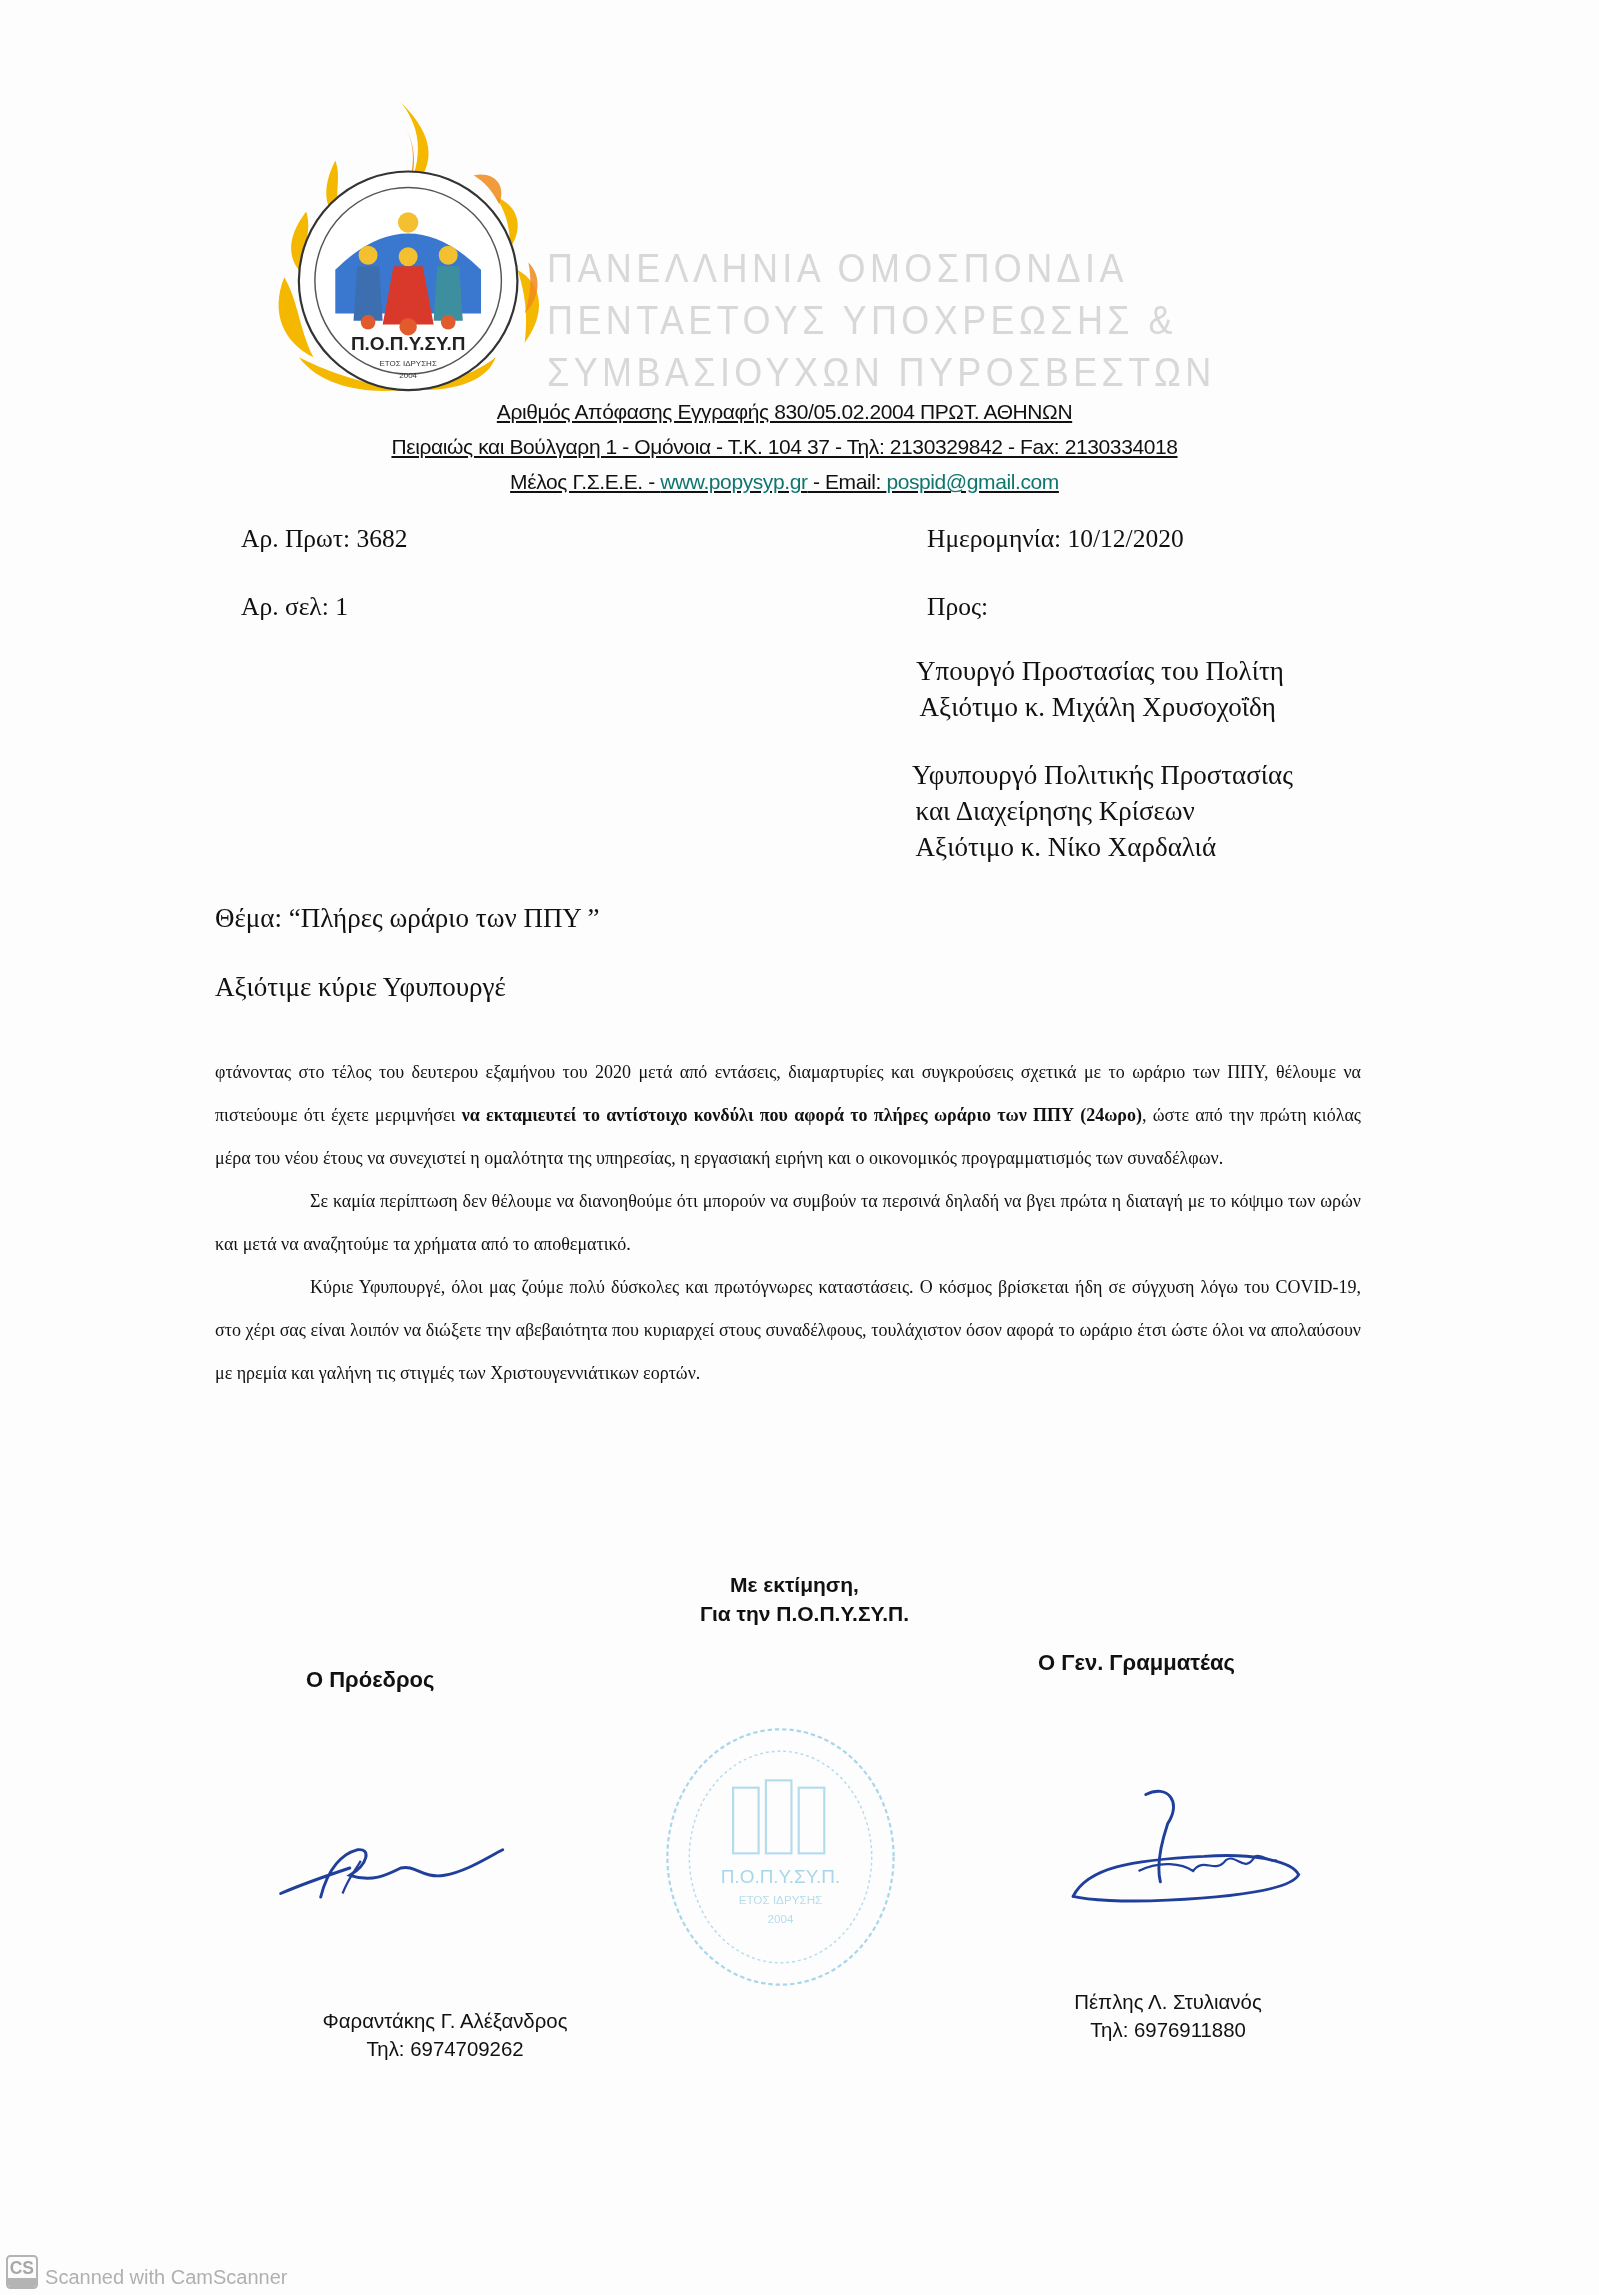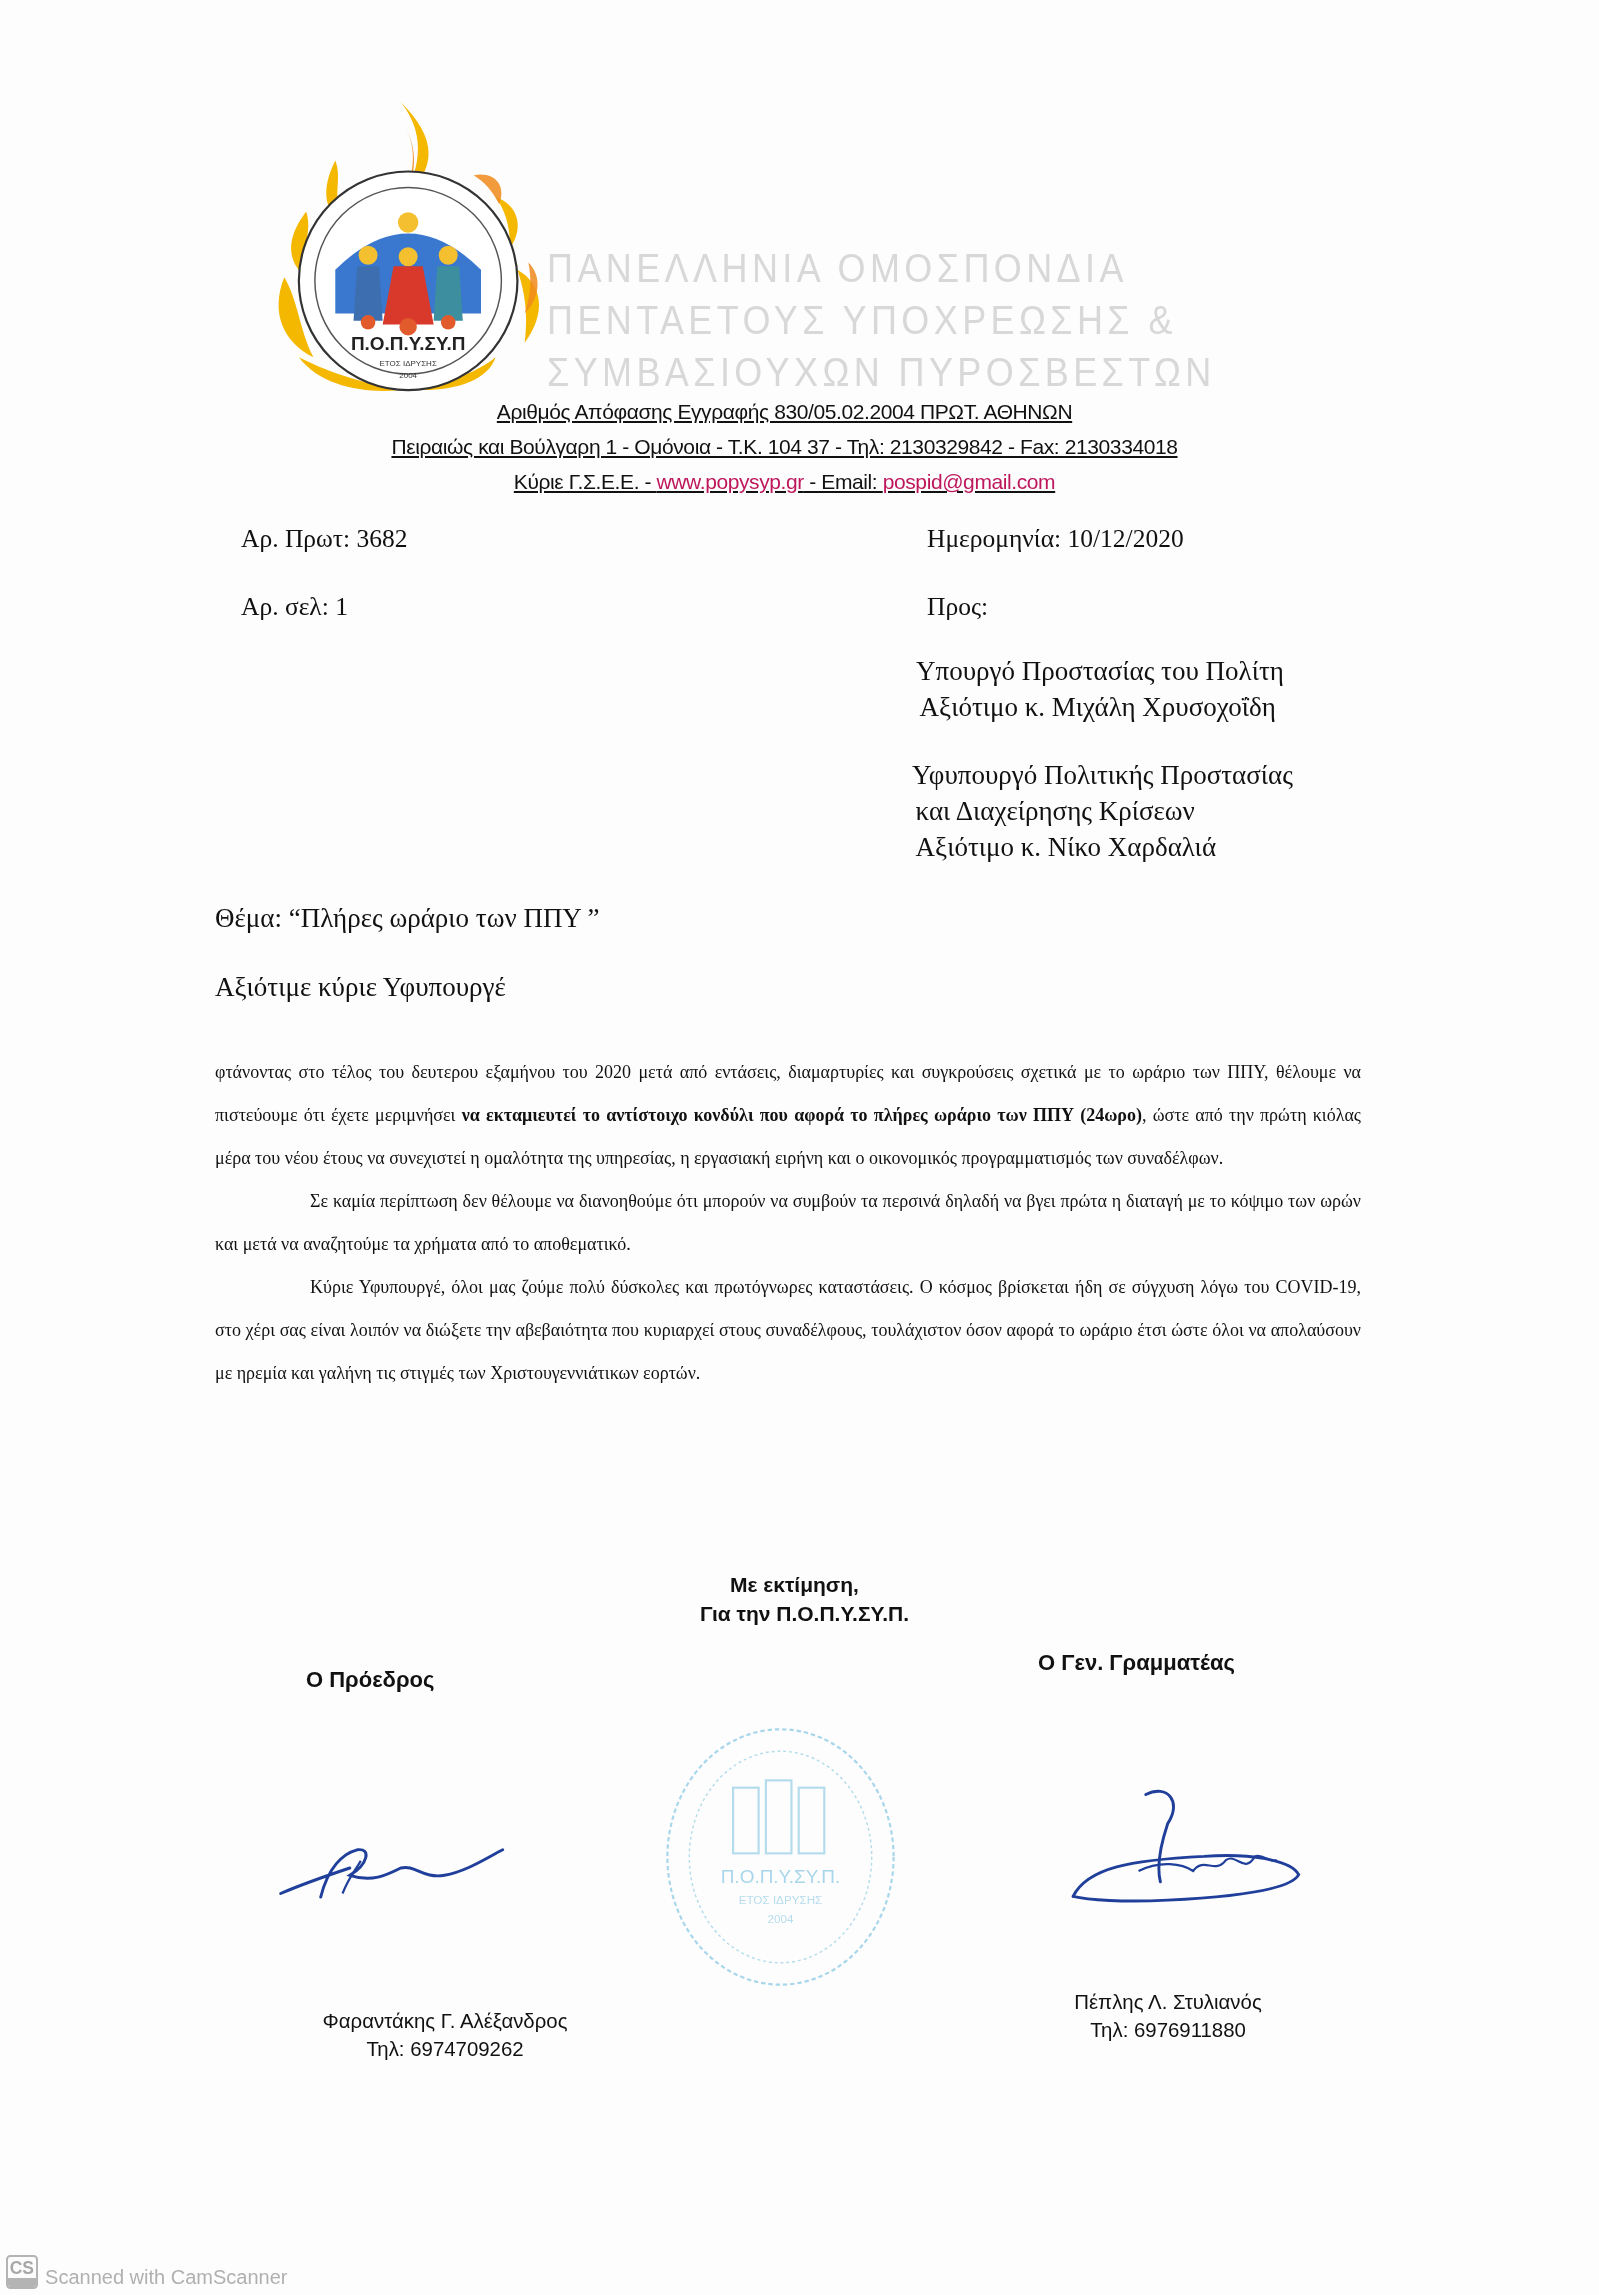--- a/index.html
+++ b/index.html
@@ -18,21 +18,21 @@
     color: #d8d8d8; font-size: 36px; letter-spacing: 4.4px; line-height: 45px;
     text-align: justify; font-weight: normal; transform: scaleY(1.15);
   }
   .org-title div { white-space: nowrap; }
   .contact {
     left: 219px; top: 394px; width: 1131px; text-align: center;
     font-family: "Liberation Sans", "DejaVu Sans", sans-serif;
     font-size: 21px; line-height: 35px; letter-spacing: -0.4px;
   }
   .contact div { text-decoration: underline; }
-  .contact .link { color: #be185d; }
+  .contact .link { color: #0f766e; }
   
   .meta { font-size: 25.5px; }
   
   .recip { left: 916px; font-size: 27px; line-height: 36px; }
   .recip div { white-space: nowrap; font-family: Liberation Serif, serif; }
   
   .subject { left: 215px; top: 903px; font-size: 27px; }
   .salutation { left: 215px; top: 972px; font-size: 27px; }
   .body-text {
     left: 215px; top: 1005px; width: 1146px;
@@ -103,21 +103,21 @@
 <div class="abs org-title">
   <div>ΠΑΝΕΛΛΗΝΙΑ ΟΜΟΣΠΟΝΔΙΑ</div>
   <div>ΠΕΝΤΑΕΤΟΥΣ ΥΠΟΧΡΕΩΣΗΣ &amp;</div>
   <div>ΣΥΜΒΑΣΙΟΥΧΩΝ ΠΥΡΟΣΒΕΣΤΩΝ</div>
 </div>
 
 <div class="abs contact">
   <div>Αριθμός Απόφασης Εγγραφής 830/05.02.2004 ΠΡΩΤ. ΑΘΗΝΩΝ</div>
   <div>Πειραιώς και Βούλγαρη 1 - Ομόνοια - Τ.Κ. 104 37 - Τηλ: 2130329842 - Fax: 2130334018</div>
   <div>
-    <span>Κύριε Γ.Σ.Ε.Ε. - </span><span class="link">www.popysyp.gr</span><span> - Email: </span><span class="link">pospid@gmail.com</span>
+    <span>Μέλος Γ.Σ.Ε.Ε. - </span><span class="link">www.popysyp.gr</span><span> - Email: </span><span class="link">pospid@gmail.com</span>
   </div>
 </div>
 
 <div class="abs meta" style="left:241px; top:524px;">Αρ. Πρωτ: 3682</div>
 <div class="abs meta" style="left:241px; top:592px;">Αρ. σελ: 1</div>
 <div class="abs meta" style="left:927px; top:524px;">Ημερομηνία: 10/12/2020</div>
 <div class="abs meta" style="left:927px; top:592px;">Προς:</div>
 
 <div class="abs recip" style="top:653px;">
   <div>Υπουργό Προστασίας του Πολίτη</div>

